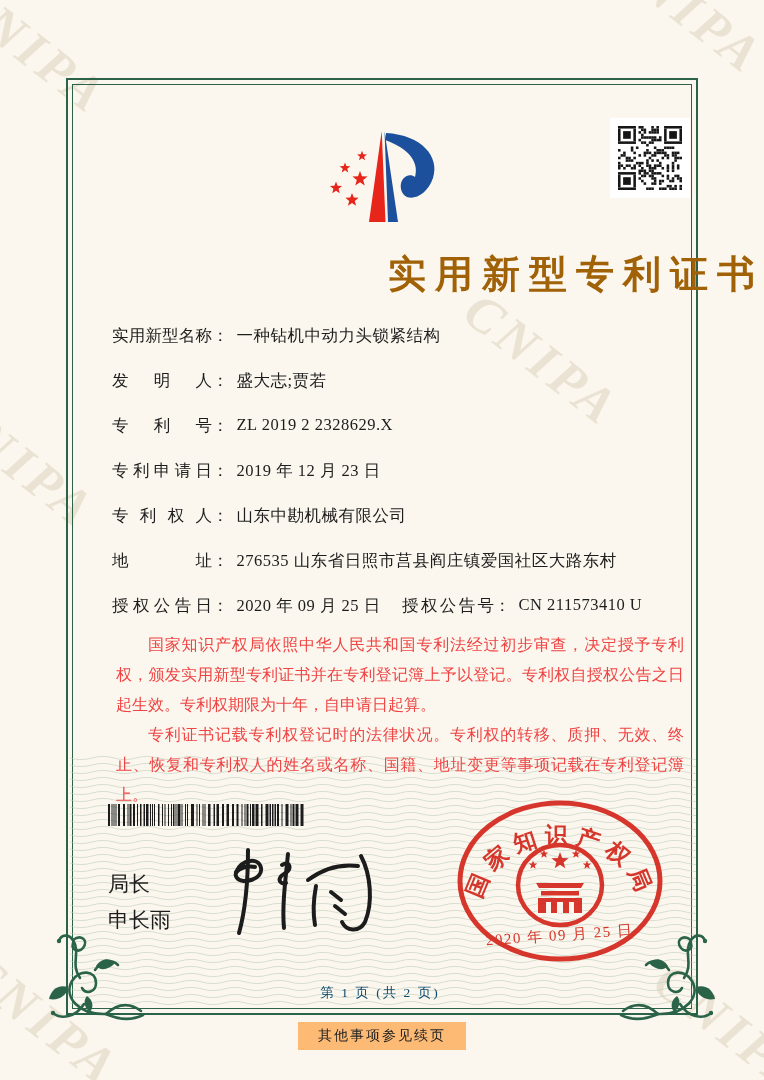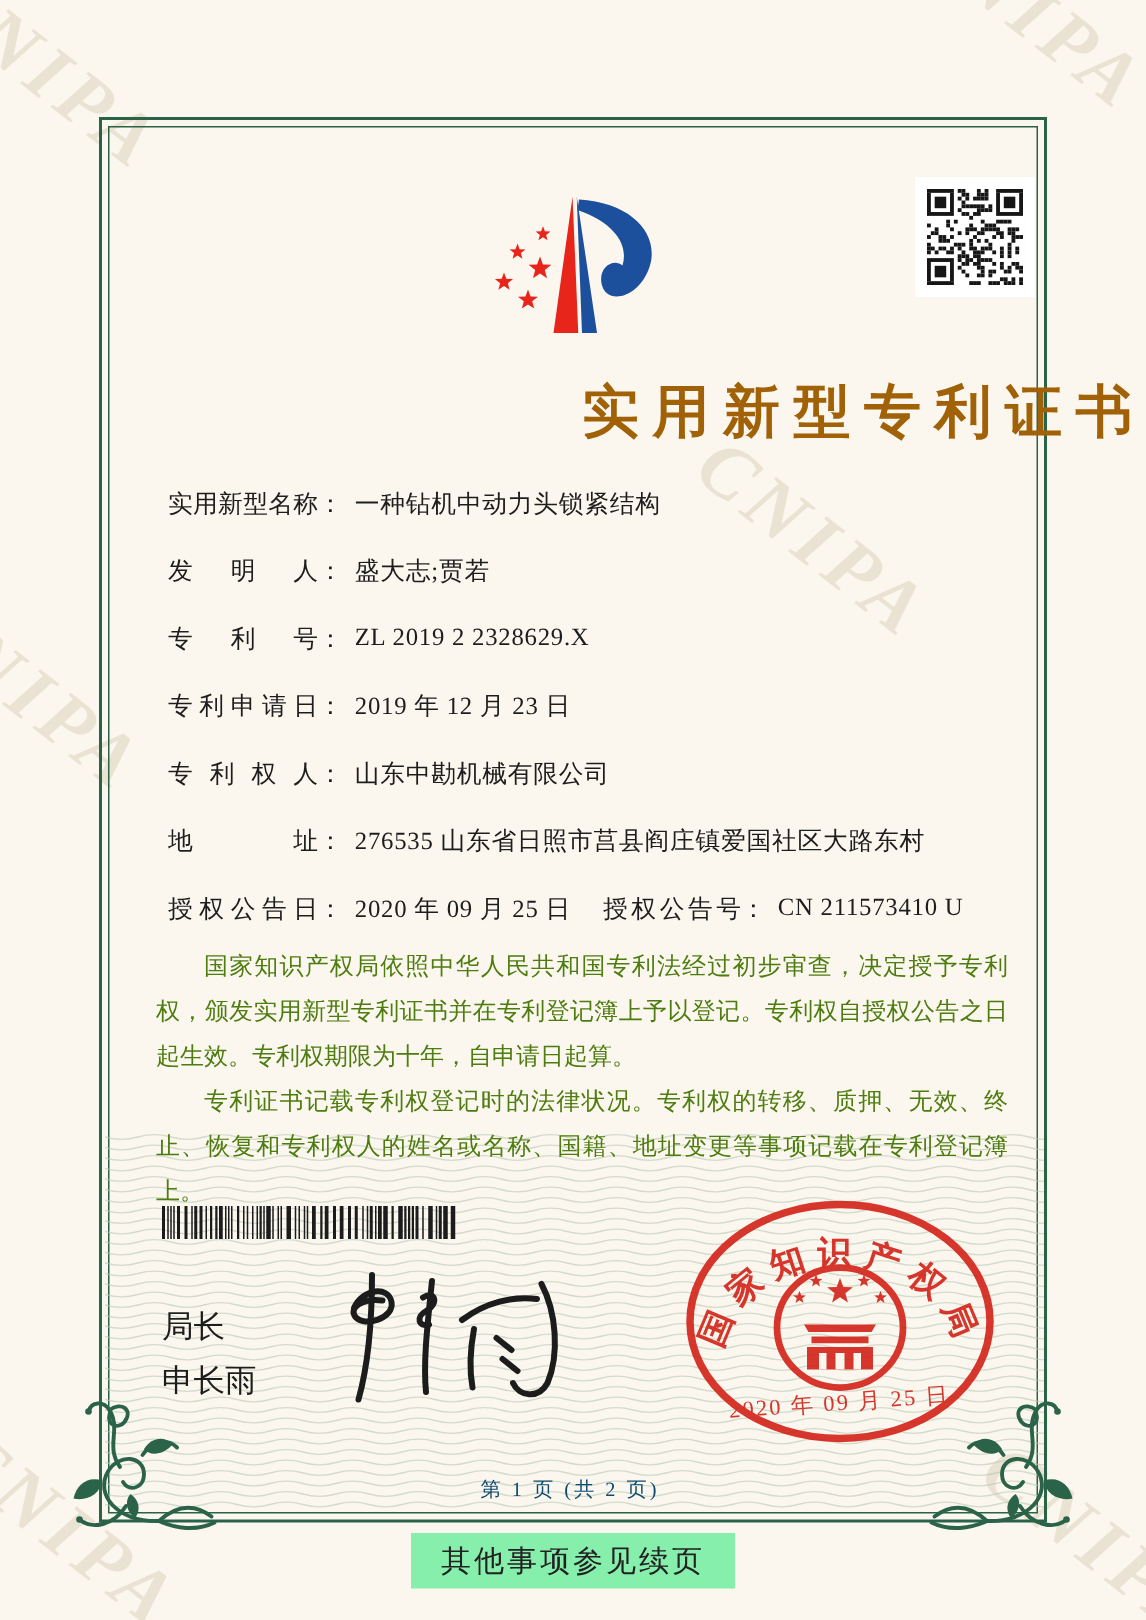--- a/index.html
+++ b/index.html
@@ -41,41 +41,41 @@
   .frow{height:45px;font-size:16.5px;display:flex;align-items:flex-start;position:relative;}
   .lbl{
     display:inline-block;width:100px;text-align:justify;text-align-last:justify;
     -moz-text-align-last:justify;flex:0 0 100px;
   }
   .val{padding-left:8px;letter-spacing:.5px;}
   .grant2{position:absolute;left:290px;top:0;display:flex;justify-content:center;}
   .grant2 .lbl{width:92px;flex-basis:92px;}
   
   .body-text{
-    position:absolute;left:104px;top:630px;width:568px;z-index:4;
-    font-size:16px;line-height:30px;text-align:justify;color:#4d7c0f;
+    position:absolute;left:116px;top:630px;width:568px;z-index:4;
+    font-size:16px;line-height:30px;text-align:justify;color:#ef4444;
   }
   .body-text p{margin:0;text-indent:2em;}
   .barcode{position:absolute;left:108px;top:804px;width:200px;height:22px;z-index:4;}
   .officer{position:absolute;left:108px;top:866px;z-index:4;font-size:21px;line-height:36px;}
   .signature{position:absolute;left:216px;top:840px;z-index:5;}
   .seal{position:absolute;left:452px;top:793px;width:216px;height:182px;z-index:5;opacity:.92;}
   .page-num{
     position:absolute;left:66px;top:984px;width:628px;text-align:center;
     font-size:13.5px;letter-spacing:2px;z-index:4;color:#0c4a6e;
   }
   .waves{position:absolute;left:70px;top:754px;z-index:3;opacity:.6;pointer-events:none;}
   .flourish{position:absolute;width:112px;height:112px;z-index:4;}
   .flourish.left{left:40px;top:926px;}
   .flourish.right{left:612px;top:926px;transform:scaleX(-1);}
   .cont-note{
     position:absolute;left:0;top:1022px;width:100%;text-align:center;z-index:4;
   }
   .cont-note span{
-    display:inline-block;background:#86efac;padding:5px 20px;font-size:20px;
+    display:inline-block;background:#fdba74;padding:5px 20px;font-size:14px;
     letter-spacing:2px;color:#222;
   }
 </style>
 </head>
 <body>
 
 <div class="page">
 
   <div class="wm" style="left:-60px;top:18px;">CNIPA</div>
   <div class="wm" style="left:596px;top:-22px;">CNIPA</div>

